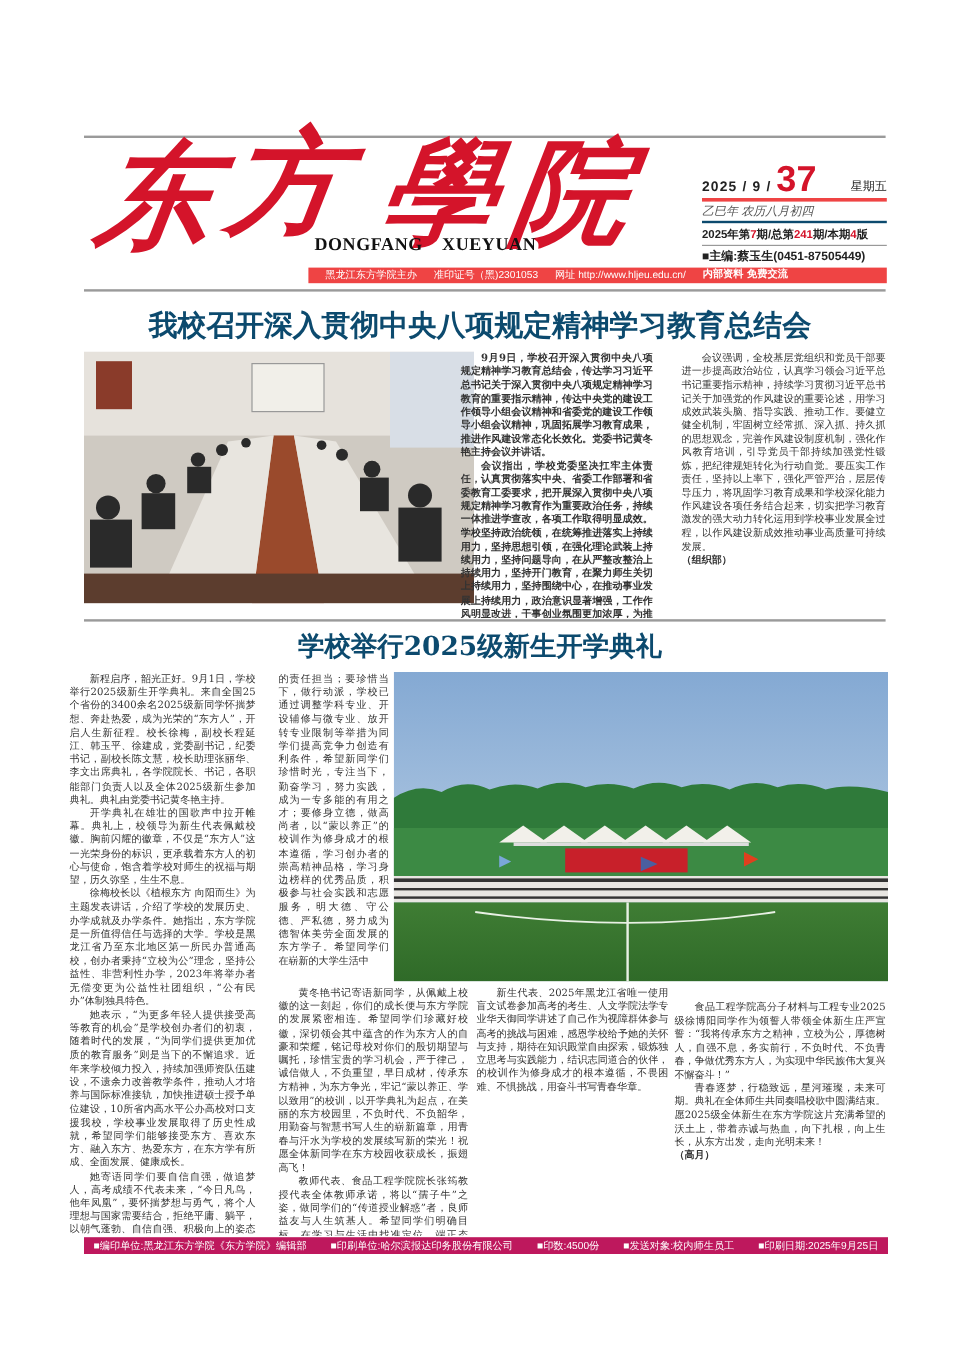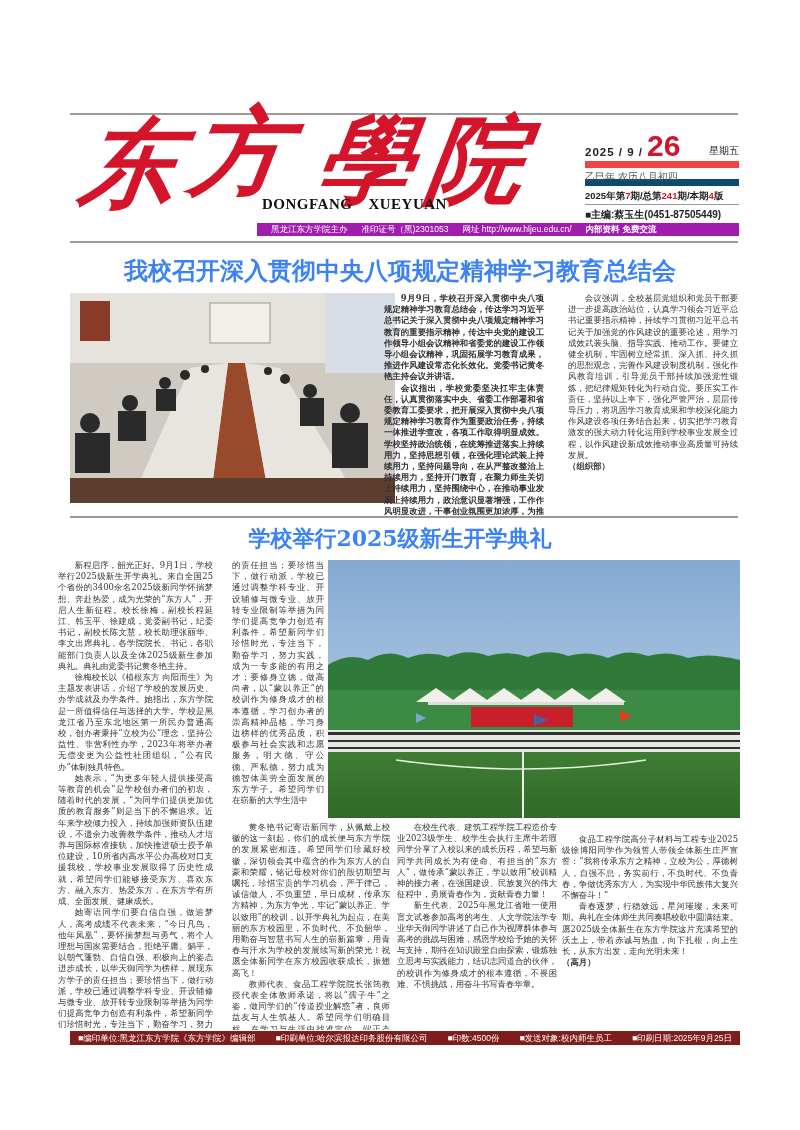--- a/index.html
+++ b/index.html
@@ -4,58 +4,58 @@
 <style>
 *{margin:0;padding:0;box-sizing:border-box;}
 html,body{width:800px;height:1130px;background:#fff;overflow:hidden;}
 body{position:relative;font-family:"DejaVu Serif",serif;color:#222;}
 
 .mast-rule{position:absolute;left:70px;width:668px;height:2px;background:#9a9a9a;}
 .logo-char{position:absolute;font-family:"DejaVu Serif",serif;font-weight:bold;color:#d4142a;font-size:96px;line-height:1;font-style:italic;transform:skewX(-8deg);}
 .pinyin{position:absolute;left:262px;top:196px;font-family:Liberation Serif, serif;font-weight:bold;font-size:15px;letter-spacing:0.5px;color:#111;}
 .pinyin span{margin-right:16px;}
 .dateblock{position:absolute;left:585px;top:138px;width:154px;font-family:"Liberation Sans",sans-serif;color:#222;}
-.date-line{display:flex;align-items:flex-end;height:30px;border-bottom:7px solid #ef4444;}
+.date-line{display:flex;align-items:flex-end;height:30px;border-bottom:3px solid #ef4444;}
 .date-ym{font-size:11.5px;font-weight:bold;letter-spacing:1px;padding-bottom:3px;}
 .date-day{font-size:30px;font-weight:bold;color:#d4142a;margin:0 4px;line-height:30px;}
 .date-wk{font-size:10px;padding-bottom:3px;margin-left:auto;}
-.lunar{font-size:10px;color:#555;height:18px;line-height:18px;border-bottom:7px solid #0c4a6e;}
+.lunar{font-size:10px;color:#555;height:18px;line-height:18px;border-bottom:2px solid #0c4a6e;font-style:italic;}
 .issue{font-size:9.5px;font-weight:bold;height:19px;line-height:19px;border-bottom:1px solid #999;}
 .issue .red{color:#d4142a;}
 .editor{font-size:10px;font-weight:bold;height:19px;line-height:19px;}
-.blue-strip{position:absolute;left:257px;top:223px;width:482px;height:13px;background:#a21caf;color:#fff;font-size:8.5px;font-family:"Liberation Sans",sans-serif;line-height:13px;display:flex;gap:14px;padding-left:14px;white-space:nowrap;}
+.blue-strip{position:absolute;left:257px;top:223px;width:482px;height:13px;background:#ef4444;color:#fff;font-size:8.5px;font-family:"Liberation Sans",sans-serif;line-height:13px;display:flex;gap:14px;padding-left:14px;white-space:nowrap;}
 .blue-strip .bold{font-weight:bold;font-family:"DejaVu Serif",serif;}
 
-.headline{position:absolute;left:0;width:800px;text-align:center;font-family:"DejaVu Serif",serif;font-weight:bold;color:#3b82f6;}
+.headline{position:absolute;left:0;width:800px;text-align:center;font-family:"DejaVu Serif",serif;font-weight:bold;color:#0c4a6e;}
 
 .col{position:absolute;font-size:8.4px;line-height:11.2px;color:#333;text-align:justify;font-family:"DejaVu Serif",serif;}
 .col p{text-indent:2em;}
 .col .sign{text-align:left;font-weight:bold;text-indent:0;font-family:"Liberation Sans",sans-serif;}
 
 .photo{position:absolute;overflow:hidden;}
 .sep{position:absolute;height:2px;background:#9a9a9a;}
 
-.footer{position:absolute;left:70px;top:1031px;width:670px;height:14px;background:#7f1d1d;color:#fff;font-size:8.5px;line-height:14px;font-family:"Liberation Sans",sans-serif;display:flex;justify-content:space-between;padding:0 8px;white-space:nowrap;}
+.footer{position:absolute;left:70px;top:1031px;width:670px;height:14px;background:#be185d;color:#fff;font-size:8.5px;line-height:14px;font-family:"Liberation Sans",sans-serif;display:flex;justify-content:space-between;padding:0 8px;white-space:nowrap;}
 </style>
 </head>
 <body>
 
 <div>
   <div class="mast-rule" style="top:113px;"></div>
   <div class="logo-char" style="left:82px;top:116px;">东</div>
   <div class="logo-char" style="left:192px;top:104px;">方</div>
   <div class="logo-char" style="left:318px;top:112px;">學</div>
   <div class="logo-char" style="left:428px;top:112px;">院</div>
   <div class="pinyin">
     <span>DONGFANG</span><span>XUEYUAN</span>
   </div>
   <div class="dateblock">
     <div class="date-line">
       <span class="date-ym">2025 / 9 /</span>
-      <span class="date-day">26</span>
+      <span class="date-day">37</span>
       <span class="date-wk">星期五</span>
     </div>
     <div class="lunar">乙巳年  农历八月初四</div>
     <div class="issue"><span>2025年第</span><span class="red">7</span><span>期/总第</span><span class="red">241</span><span>期/本期</span><span class="red">4</span><span>版</span></div>
     <div class="editor">■主编:蔡玉生(0451-87505449)</div>
   </div>
   <div class="blue-strip">
     <span>黑龙江东方学院主办</span>
     <span>准印证号（黑)2301053</span>
     <span>网址  http://www.hljeu.edu.cn/</span>
@@ -144,33 +144,33 @@
       <rect x="0" y="187" width="412" height="2"></rect>
     </g>
     <rect x="0" y="192" width="412" height="66" fill="url(#grass)"></rect>
     <rect x="194" y="192" width="2" height="66" fill="#e8f0e4"></rect>
     <path d="M68,200 Q196,218 318,200" fill="none" stroke="#e8f0e4" stroke-width="1.5"></path>
   </svg>
 </div>
 
 <div class="col" style="left:58px;top:560px;width:155px;height:470px;overflow:hidden;">
   <p>新程启序，韶光正好。9月1日，学校举行2025级新生开学典礼。来自全国25个省份的3400余名2025级新同学怀揣梦想、奔赴热爱，成为光荣的“东方人”，开启人生新征程。校长徐梅，副校长程延江、韩玉平、徐建成，党委副书记，纪委书记，副校长陈文慧，校长助理张丽华、李文出席典礼，各学院院长、书记，各职能部门负责人以及全体2025级新生参加典礼。典礼由党委书记黄冬艳主持。</p>
+  <p>开学典礼在雄壮的国歌声中拉开帷幕。典礼上，校领导为新生代表佩戴校徽。胸前闪耀的徽章，不仅是“东方人”这一光荣身份的标识，更承载着东方人的初心与使命，饱含着学校对师生的祝福与期望，历久弥坚，生生不息。</p>
   <p>徐梅校长以《植根东方 向阳而生》为主题发表讲话，介绍了学校的发展历史、办学成就及办学条件。她指出，东方学院是一所值得信任与选择的大学。学校是黑龙江省乃至东北地区第一所民办普通高校，创办者秉持“立校为公”理念，坚持公益性、非营利性办学，2023年将举办者无偿变更为公益性社团组织，“公有民办”体制独具特色。</p>
   <p>她表示，“为更多年轻人提供接受高等教育的机会”是学校创办者们的初衷，随着时代的发展，“为同学们提供更加优质的教育服务”则是当下的不懈追求。近年来学校倾力投入，持续加强师资队伍建设，不遗余力改善教学条件，推动人才培养与国际标准接轨，加快推进硕士授予单位建设，10所省内高水平公办高校对口支援我校，学校事业发展取得了历史性成就，希望同学们能够接受东方、喜欢东方、融入东方、热爱东方，在东方学有所成、全面发展、健康成长。</p>
   <p>她寄语同学们要自信自强，做追梦人，高考成绩不代表未来，“今日凡鸟，他年凤凰”，要怀揣梦想与勇气，将个人理想与国家需要结合，拒绝平庸、躺平，以朝气蓬勃、自信自强、积极向上的姿态进步成长，以华天御同学为榜样，展现东方学子的责任担当；要珍惜当下，做行动派，学校已通过调整学科专业、开设辅修与微专业、放开转专业限制等举措为同学们提高竞争力创造有利条件，希望新同学们珍惜时光，专注当下，勤奋学习，努力实践，成为一专多能的有用之才；要修身立德，做高尚者，以“蒙以养正”的校训作为修身成才的根本遵循，学习创办者的崇高精神品格，学习身边榜样的优秀品质，积极参与社会实践和志愿服务，明大德、守公德、严私德，努力成为德智体美劳全面发展的东方学子。希望同学们在崭新的大学生活中植根东方，向阳而生，从“懵懂新生”成长为“有为青年”，在东方校园遇见最好的自己。</p>
 </div>
 <div class="col" style="left:232px;top:560px;width:92px;height:258px;overflow:hidden;">
   <p style="text-indent:0;">的责任担当；要珍惜当下，做行动派，学校已通过调整学科专业、开设辅修与微专业、放开转专业限制等举措为同学们提高竞争力创造有利条件，希望新同学们珍惜时光，专注当下，勤奋学习，努力实践，成为一专多能的有用之才；要修身立德，做高尚者，以“蒙以养正”的校训作为修身成才的根本遵循，学习创办者的崇高精神品格，学习身边榜样的优秀品质，积极参与社会实践和志愿服务，明大德、守公德、严私德，努力成为德智体美劳全面发展的东方学子。希望同学们在崭新的大学生活中</p>
 </div>
 <div class="col" style="left:232px;top:822px;width:158px;height:208px;overflow:hidden;">
   <p>黄冬艳书记寄语新同学，从佩戴上校徽的这一刻起，你们的成长便与东方学院的发展紧密相连。希望同学们珍藏好校徽，深切领会其中蕴含的作为东方人的自豪和荣耀，铭记母校对你们的殷切期望与嘱托，珍惜宝贵的学习机会，严于律己，诚信做人，不负重望，早日成材，传承东方精神，为东方争光，牢记“蒙以养正、学以致用”的校训，以开学典礼为起点，在美丽的东方校园里，不负时代、不负韶华，用勤奋与智慧书写人生的崭新篇章，用青春与汗水为学校的发展续写新的荣光！祝愿全体新同学在东方校园收获成长，振翅高飞！</p>
   <p>教师代表、食品工程学院院长张筠教授代表全体教师承诺，将以“孺子牛”之姿，做同学们的“传道授业解惑”者，良师益友与人生筑基人。希望同学们明确目标，在学习与生活中找准定位，端正态度，以持续学习应对“本领恐慌”；锤炼品质，在挫折中升华品德，筑牢立身处世根基，在知识海洋中扬帆远航，在实践沃土上茁壮成长。</p>
 </div>
 <div class="col" style="left:397px;top:822px;width:160px;height:208px;overflow:hidden;">
-  <p>在校生代表、建筑工程学院工程造价专业2023级学生、校学生会执行主席牛若瑕同学分享了入校以来的成长历程，希望与新同学共同成长为有使命、有担当的“东方人”，做传承“蒙以养正，学以致用”校训精神的接力者，在强国建设、民族复兴的伟大征程中，勇展青春作为，贡献青春力量！</p>
   <p>新生代表、2025年黑龙江省唯一使用盲文试卷参加高考的考生、人文学院法学专业华天御同学讲述了自己作为视障群体参与高考的挑战与困难，感恩学校给予她的关怀与支持，期待在知识殿堂自由探索，锻炼独立思考与实践能力，结识志同道合的伙伴，的校训作为修身成才的根本遵循，不畏困难、不惧挑战，用奋斗书写青春华章。</p>
 </div>
 <div class="col" style="left:562px;top:822px;width:176px;height:208px;overflow:hidden;margin-top:12px;">
   <p>食品工程学院高分子材料与工程专业2025级徐博阳同学作为领誓人带领全体新生庄严宣誓：“我将传承东方之精神，立校为公，厚德树人，自强不息，务实前行，不负时代、不负青春，争做优秀东方人，为实现中华民族伟大复兴不懈奋斗！”</p>
   <p>青春逐梦，行稳致远，星河璀璨，未来可期。典礼在全体师生共同奏唱校歌中圆满结束。愿2025级全体新生在东方学院这片充满希望的沃土上，带着赤诚与热血，向下扎根，向上生长，从东方出发，走向光明未来！</p>
   <p class="sign">（高月）</p>
 </div>
 
 <div class="footer">
   <span>■编印单位:黑龙江东方学院《东方学院》编辑部</span>

